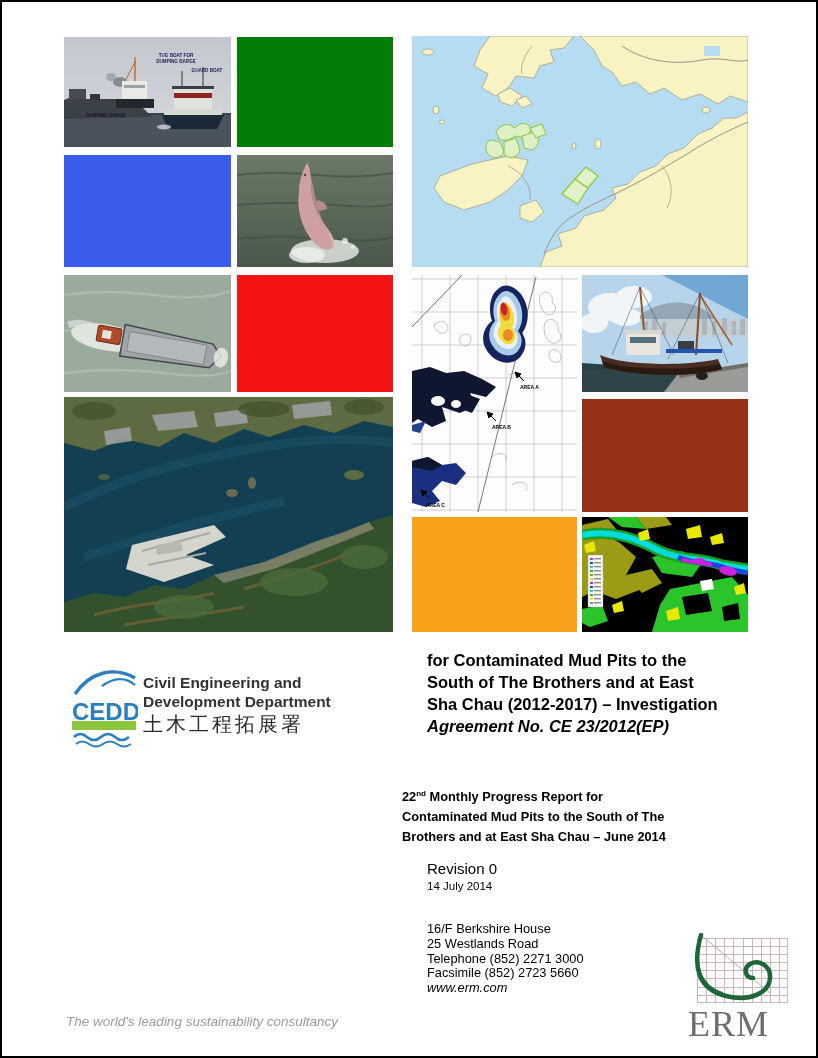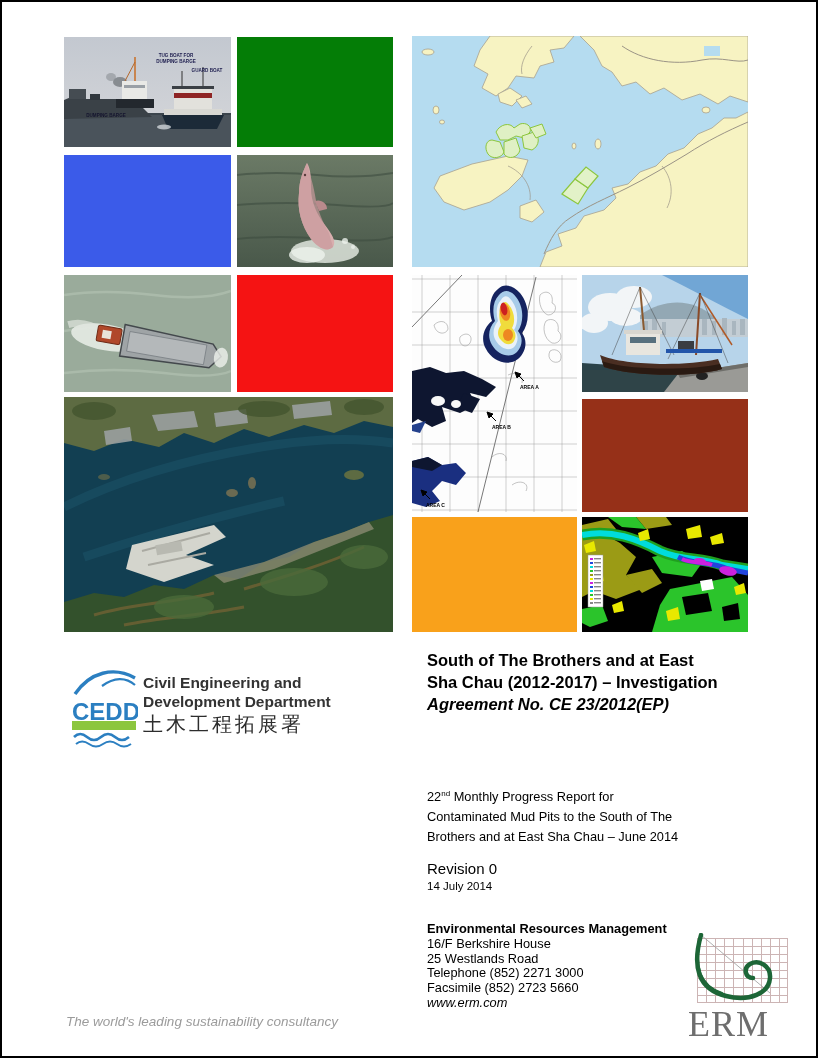--- a/index.html
+++ b/index.html
@@ -24,21 +24,21 @@
 
 #cedd{position:absolute;left:68px;top:660px;width:320px;height:95px}
 #cedd-mark{position:absolute;left:2px;top:2px;width:66px;height:88px}
 #cedd-names{position:absolute;left:73px;top:4px}
 #cedd-cn{font-size:20px;letter-spacing:3px;color:#2d2d2d;white-space:nowrap}
 #cedd-en{margin-top:7px;font-size:15.5px;font-weight:bold;color:#333;line-height:19px}
 
 #title-block{position:absolute;left:425px;top:647px;width:360px}
 #title-block .t{font-weight:bold;font-size:16.5px;line-height:22px}
 #title-block .t.it{font-style:italic}
-#subtitle-block{position:absolute;left:425px;top:782px;width:360px;font-weight:normal;font-size:12.8px;line-height:20px}
+#subtitle-block{position:absolute;left:400px;top:782px;width:360px;font-weight:bold;font-size:12.8px;line-height:20px}
 #subtitle-block sup{font-size:8px;vertical-align:super}
 #revision-line{position:absolute;left:425px;top:858px;font-size:15px}
 #date-line{position:absolute;left:425px;top:878px;font-size:11.5px}
 #address-block{position:absolute;left:425px;top:920px;font-size:12.8px;line-height:14.8px}
 #address-block .org{font-weight:bold}
 #address-block .web{font-style:italic}
 
 #erm-logo{position:absolute;left:686px;top:931px;width:106px;height:108px}
 #erm-gridbox{position:absolute;left:9px;top:5px;width:91px;height:65px;
  background-image:repeating-linear-gradient(to right,#ccb4b4 0 1px,transparent 1px 9.1px),
@@ -439,36 +439,36 @@
     <div id="cedd-names">
       <div id="cedd-en">
         <div>Civil Engineering and</div>
         <div>Development Department</div>
       </div>
       <div id="cedd-cn">土木工程拓展署</div>
     </div>
   </div>
 
   <div id="title-block">
+    <div class="t">for Contaminated Mud Pits to the</div>
     <div class="t">South of The Brothers and at East</div>
     <div class="t">Sha Chau (2012-2017) – Investigation</div>
     <div class="t it">Agreement No. CE 23/2012(EP)</div>
   </div>
 
   <div id="subtitle-block">
     <div><span>22</span><sup>nd</sup><span> Monthly Progress Report for</span></div>
     <div>Contaminated Mud Pits to the South of The</div>
     <div>Brothers and at East Sha Chau – June 2014</div>
   </div>
 
   <div id="revision-line">Revision 0</div>
   <div id="date-line">14 July 2014</div>
 
   <div id="address-block">
-    <div class="org">Environmental Resources Management</div>
     <div>16/F Berkshire House</div>
     <div>25 Westlands Road</div>
     <div>Telephone (852) 2271 3000</div>
     <div>Facsimile (852) 2723 5660</div>
     <div class="web">www.erm.com</div>
   </div>
 
   <div id="erm-logo">
     <div id="erm-gridbox"></div>
     <svg id="erm-spiral" viewBox="0 0 106 76">

